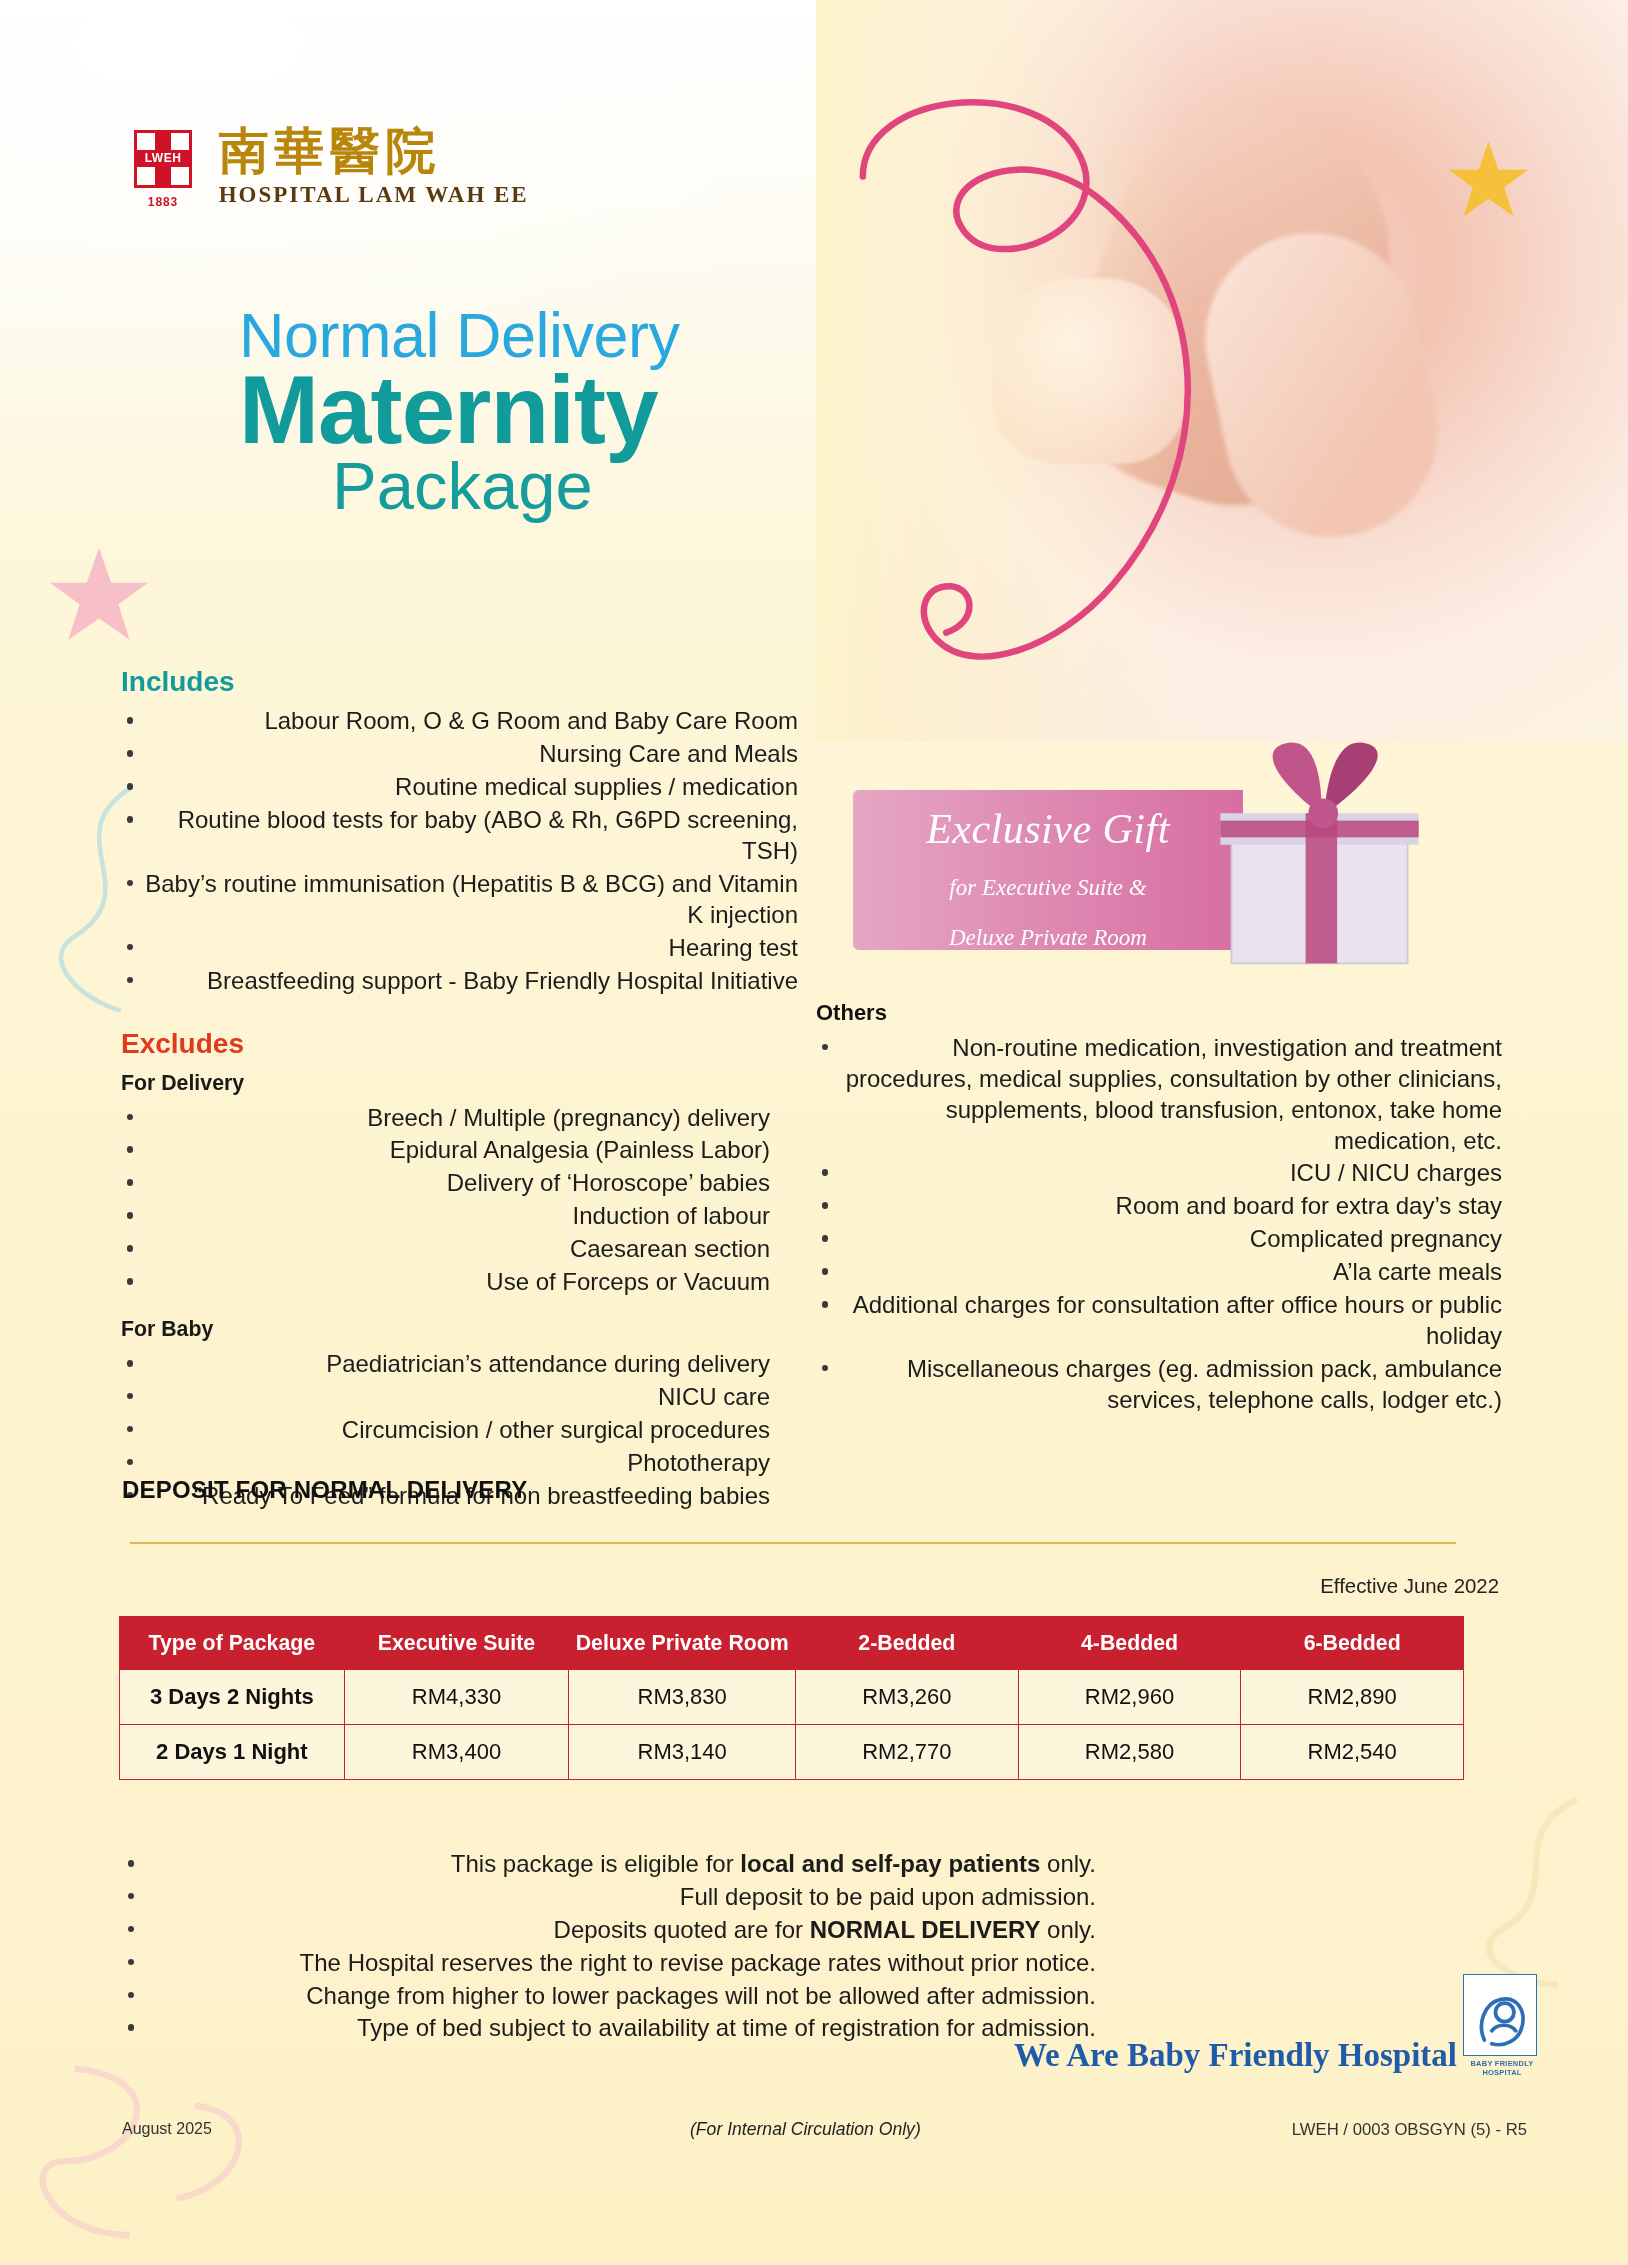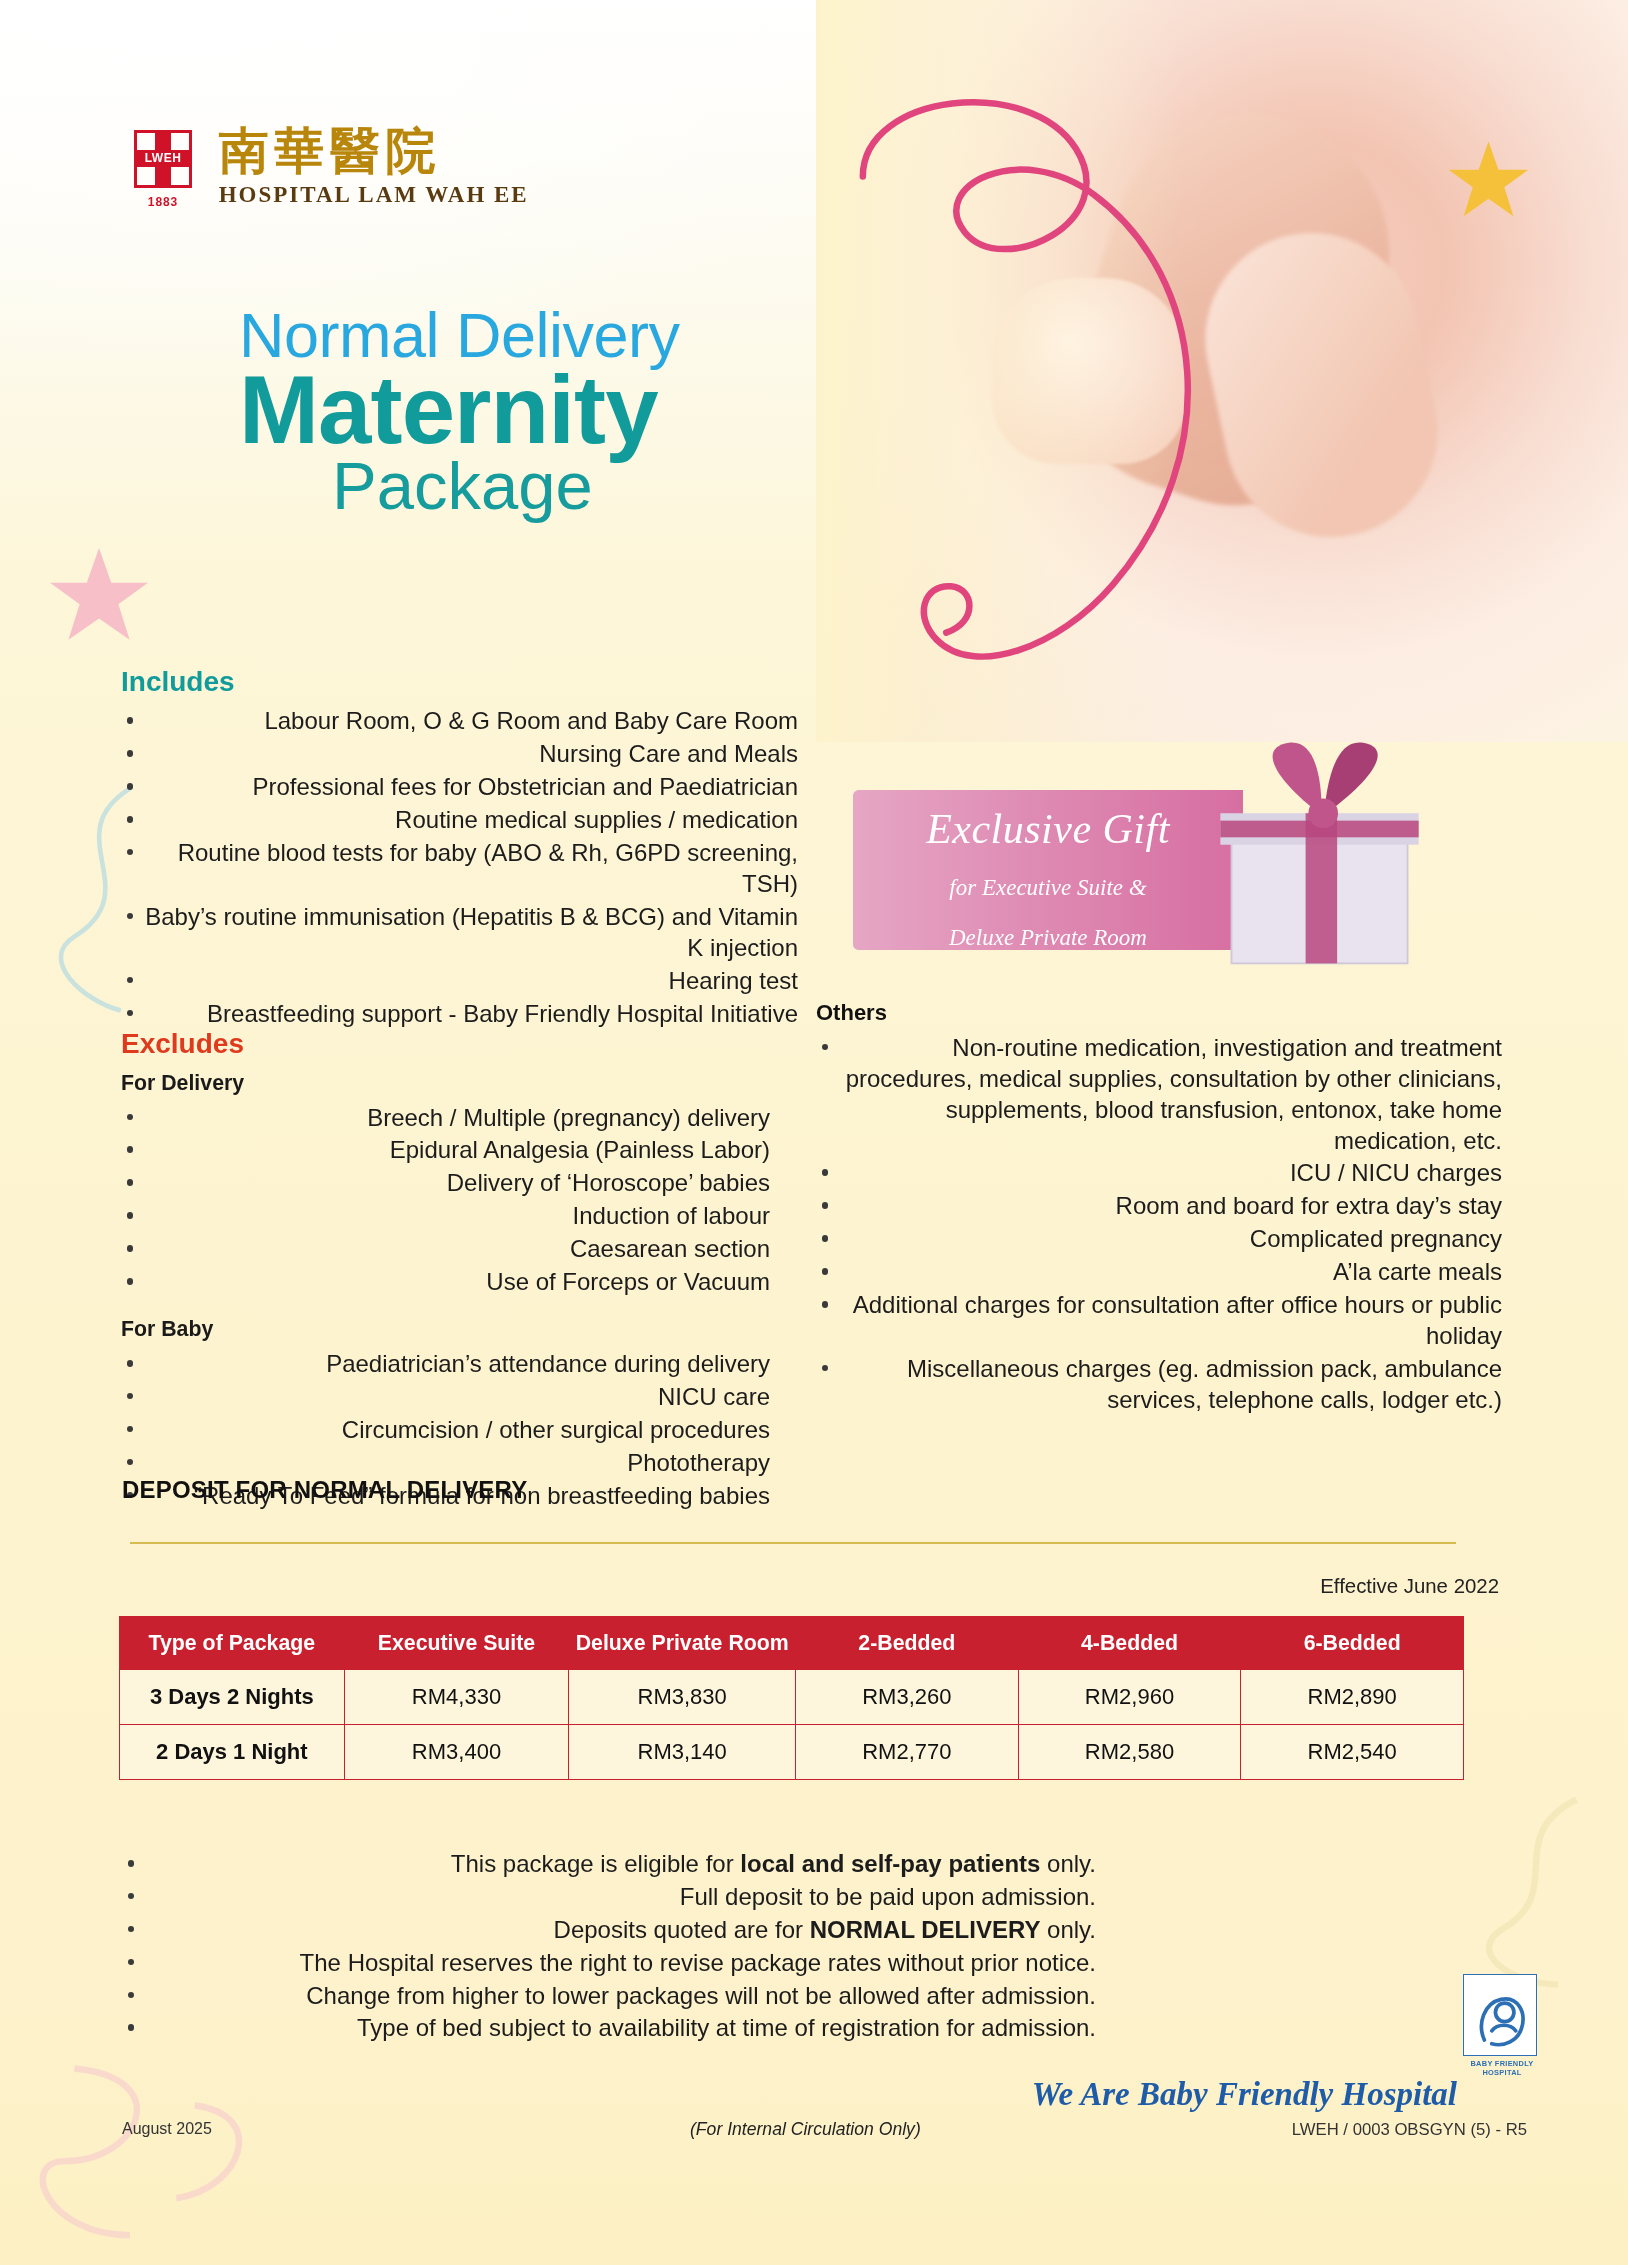--- a/index.html
+++ b/index.html
@@ -350,26 +350,24 @@
   }
   .footnotes li {
     font-size: 20.4px;
     line-height: 33px;
   }
 
   .wabfh {
     position: absolute;
     right: 172px; top: 2037px;
     font-family: "Liberation Serif", serif;
-    font-style: italic;
     font-weight: bold;
     font-size: 33px;
     color: #1e5ba8;
     white-space: nowrap;
-    margin-top: 39px;
   }
   .bfh-badge {
     position: absolute;
     right: 88px; top: 1974px;
     width: 78px; height: 102px;
     text-align: center;
   }
   .bfh-box {
     width: 74px; height: 82px;
     border: 1.9px solid #2d6fb5;
@@ -462,21 +460,20 @@
     <div class="t-line1">Normal Delivery</div>
     <div class="t-line2">Maternity</div>
     <div class="t-line3">Package</div>
   </div>
 
   <div class="sec-includes">
     <div class="h-includes">Includes</div>
     <ul class="bul">
       <li>Labour Room, O &amp; G Room and Baby Care Room</li>
       <li>Nursing Care and Meals</li>
-      <li>Professional fees for Obstetrician and Paediatrician</li>
       <li>Routine medical supplies / medication</li>
       <li>Routine blood tests for baby (ABO &amp; Rh, G6PD screening, TSH)</li>
       <li>Baby’s routine immunisation (Hepatitis B &amp; BCG) and Vitamin K injection</li>
       <li>Hearing test</li>
       <li>Breastfeeding support - Baby Friendly Hospital Initiative</li>
     </ul>
   </div>
 
   <div class="gift-band">
     <div class="g1">Exclusive Gift</div>

